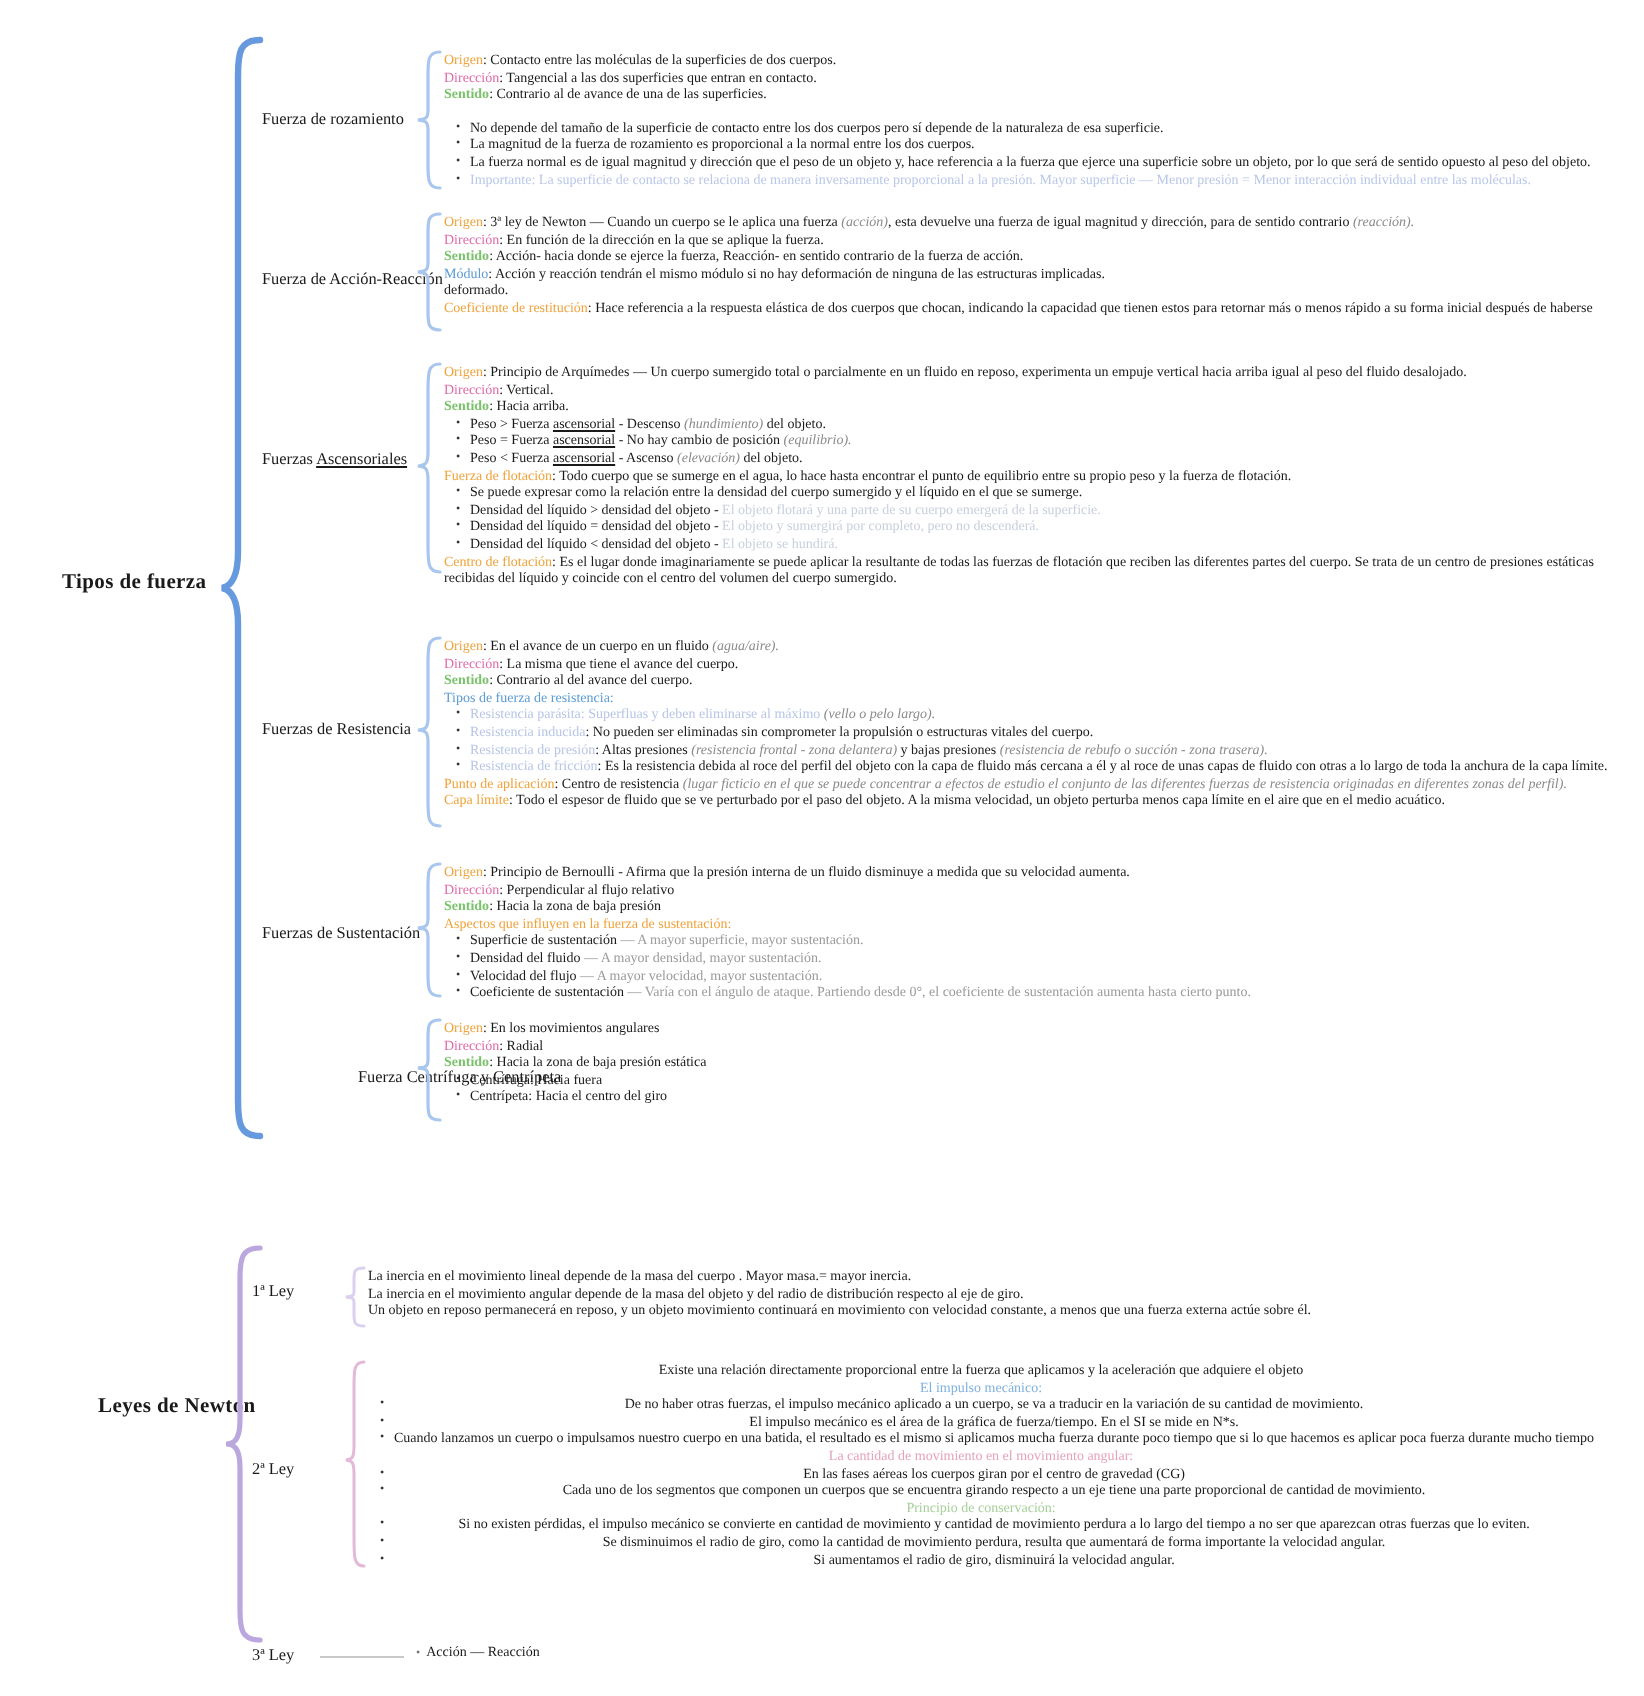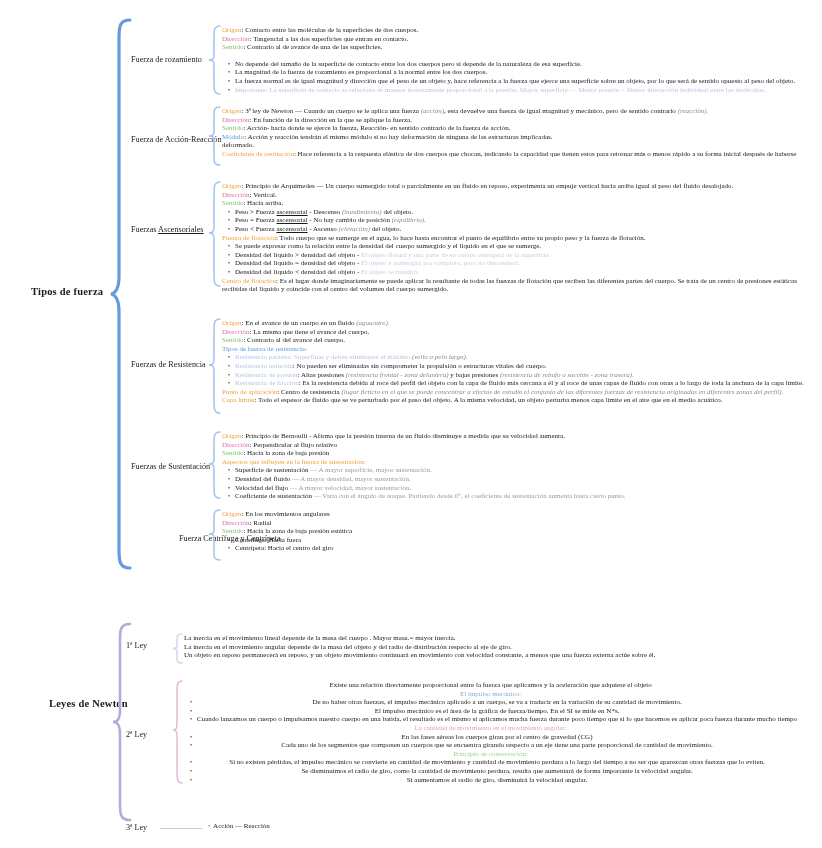--- a/index.html
+++ b/index.html
@@ -34,21 +34,21 @@
   .content p{margin:0;padding:0;white-space:nowrap;}
   .content ul{margin:0;padding:0 0 0 13px;list-style:none;}
   .content li{margin:0;padding:0;white-space:nowrap;position:relative;}
   .content li:before{
     content:"\2022";position:absolute;left:-7px;top:0;font-size:6px;color:#333;
   }
 
   
   .k-origen{color:#f0a23a;}
   .k-direccion{color:#e06aa8;}
-  .k-sentido{color:#79c36a;}
+  .k-sentido{color:#79c36a;font-weight:bold;}
   .k-modulo{color:#5b9bd5;}
   .k-coef{color:#f0a23a;}
   .k-flot{color:#f0a23a;}
   .k-centro{color:#f0a23a;}
   .k-tipos{color:#5b9bd5;}
   .k-punto{color:#f0a23a;}
   .k-capa{color:#f0a23a;}
   .k-aspect{color:#f0a23a;}
   .k-faint{color:#b9c7e8;}
   .k-faint2{color:#c8cfdd;}
@@ -99,21 +99,21 @@
 
   <div class="branch-label" style="left:131px;top:135px;">Fuerza de Acción-Reacción</div>
 
   <div class="brace" style="left:208px;top:105px;">
     <svg width="14" height="62" viewBox="0 0 14 62">
       <path d="M12 2 C6 2 6 5 6 12 L6 26 C6 31 4 30.5 1 31 C4 31.5 6 31 6 36 L6 50 C6 57 6 60 12 60" fill="none" stroke="#a9c6ee" stroke-width="1.6" stroke-linecap="round"></path>
     </svg>
   </div>
 
   <div class="content" style="left:222px;top:107px;">
-    <p><span class="k-origen">Origen</span><span>:  3ª ley de Newton — Cuando un cuerpo se le aplica una fuerza </span><span class="em">(acción)</span><span>, esta devuelve una fuerza de igual magnitud y mecánico, pero de sentido contrario </span><span class="em">(reacción).</span></p>
+    <p><span class="k-origen">Origen</span><span>:  3ª ley de Newton — Cuando un cuerpo se le aplica una fuerza </span><span class="em">(acción)</span><span>, esta devuelve una fuerza de igual magnitud y dirección, para de sentido contrario </span><span class="em">(reacción).</span></p>
     <p><span class="k-direccion">Dirección</span><span>: En función de la dirección en la que se aplique la fuerza.</span></p>
     <p><span class="k-sentido">Sentido</span><span>: Acción- hacia donde se ejerce la fuerza, Reacción- en sentido contrario de la fuerza de acción.</span></p>
     <p><span class="k-modulo">Módulo</span><span>: Acción y reacción tendrán el mismo módulo si no hay deformación de ninguna de las estructuras implicadas.</span></p>
     <p>deformado.</p>
     <p><span class="k-coef">Coeficiente de restitución</span><span>: Hace referencia a la respuesta elástica de dos cuerpos que chocan, indicando la capacidad que tienen estos para retornar más o menos rápido a su forma inicial después de haberse</span></p>
   </div>
 
   <div class="branch-label" style="left:131px;top:225px;">
     <span>Fuerzas </span><span class="u">Ascensoriales</span>
   </div>

